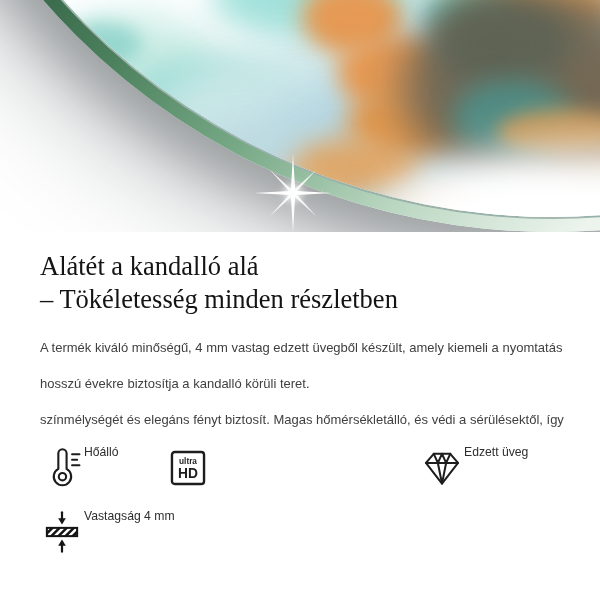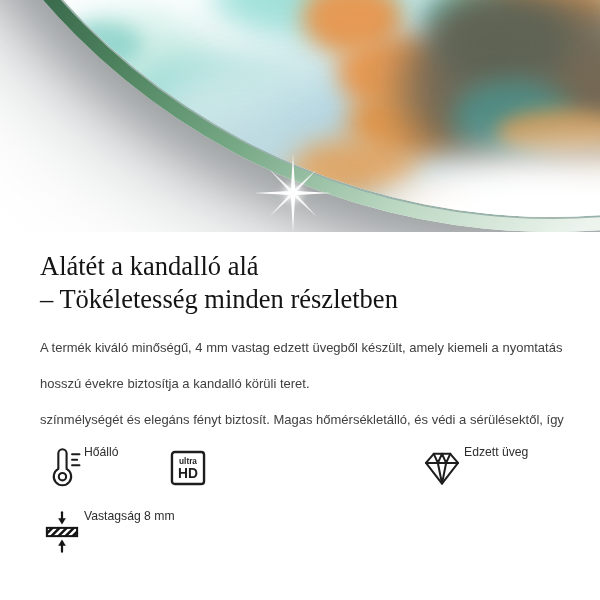--- a/index.html
+++ b/index.html
@@ -138,17 +138,17 @@
               <rect width="2.8" height="5.5" fill="#151515"></rect>
             </pattern>
           </defs>
           <rect x="7.5" y="19.5" width="33" height="9" fill="url(#hch)" stroke="#151515" stroke-width="2.2"></rect>
           <path d="M24 2.5 V9" stroke="#151515" stroke-width="2.4" stroke-linecap="round"></path>
           <path d="M19.8 9 L28.2 9 L24 15.8 Z" fill="#151515"></path>
           <path d="M24 45.5 V39" stroke="#151515" stroke-width="2.4" stroke-linecap="round"></path>
           <path d="M19.8 39 L28.2 39 L24 32.2 Z" fill="#151515"></path>
         </svg>
       </div>
-      <div class="label">Vastagság 8 mm</div>
+      <div class="label">Vastagság 4 mm</div>
     </div>
 
   </div>
 </div>
 
 </body></html>

